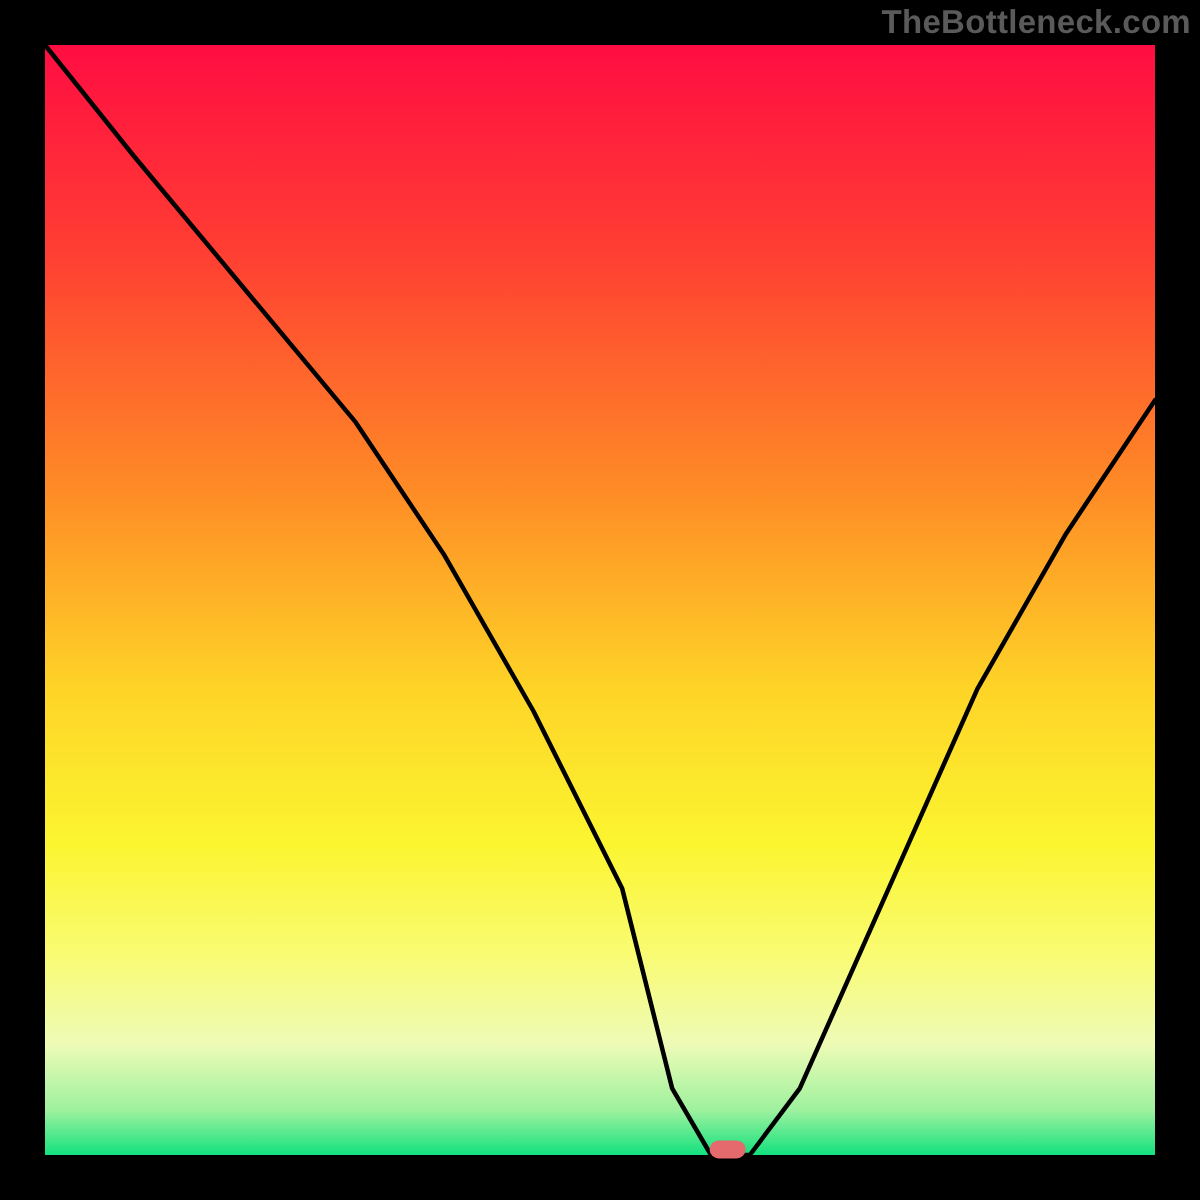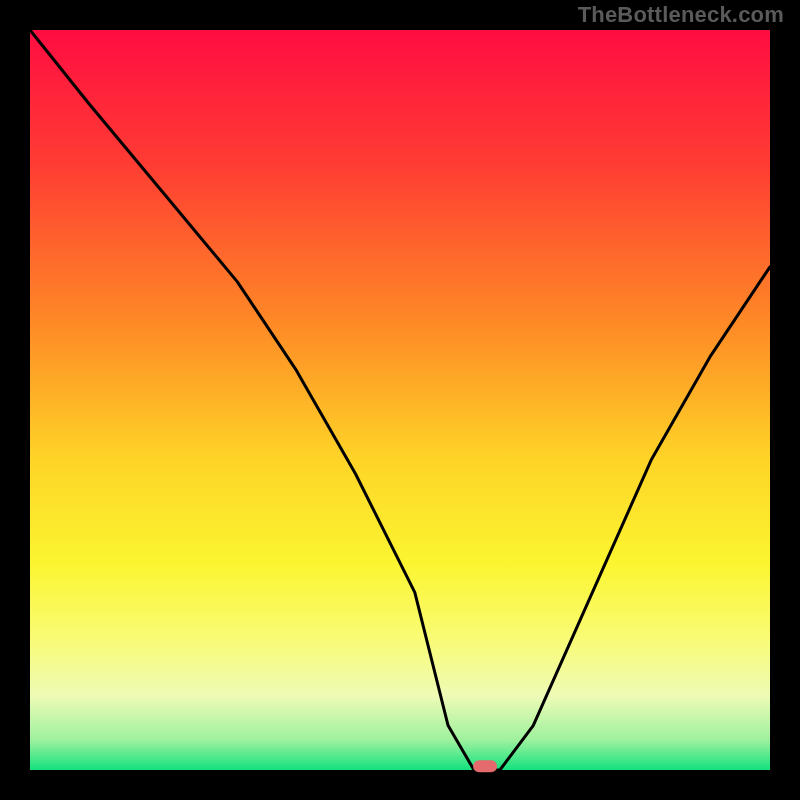--- a/index.html
+++ b/index.html
@@ -13,21 +13,21 @@
   }
   .frame {
     position: relative;
     width: 800px;
     height: 800px;
     background: #000;
   }
   .watermark {
     position: absolute;
     top: 2px;
-    right: 16px;
+    right: 6px;
     font-size: 22px;
     font-weight: 600;
     color: #5a5a5a;
     letter-spacing: 0.2px;
     z-index: 10;
     margin-left: 48px;
   }
   svg {
     position: absolute;
     top: 0;

